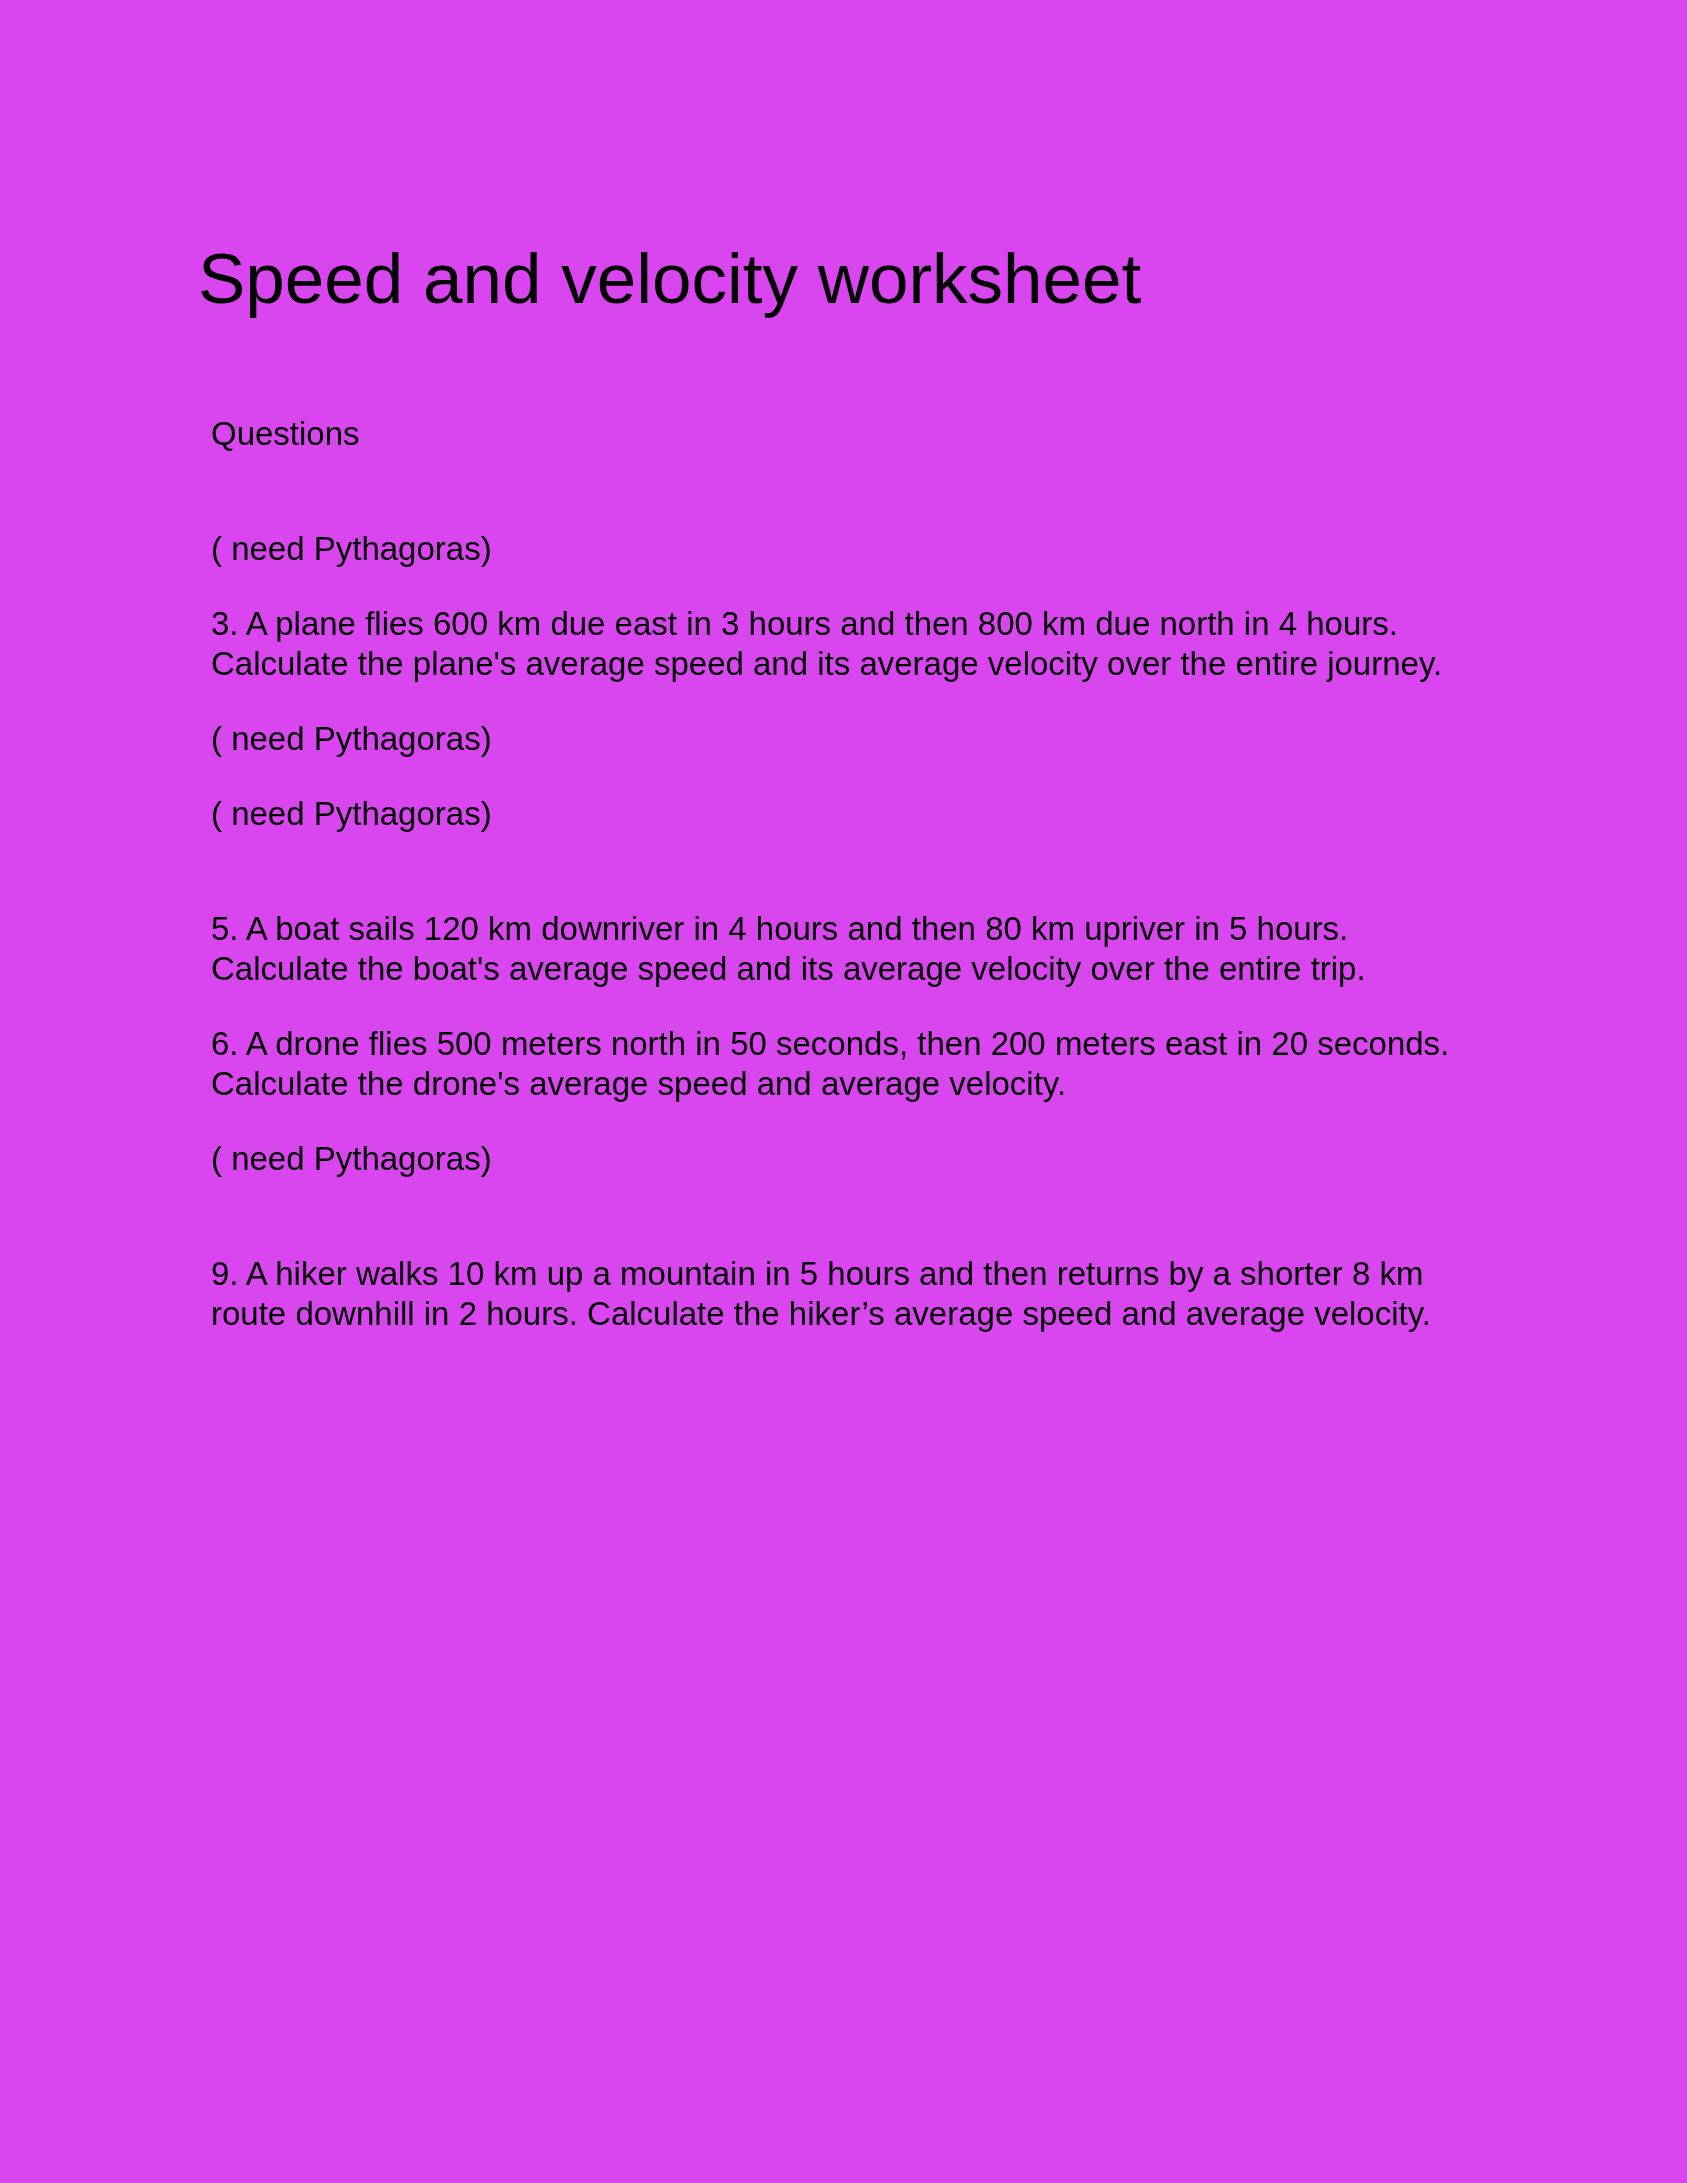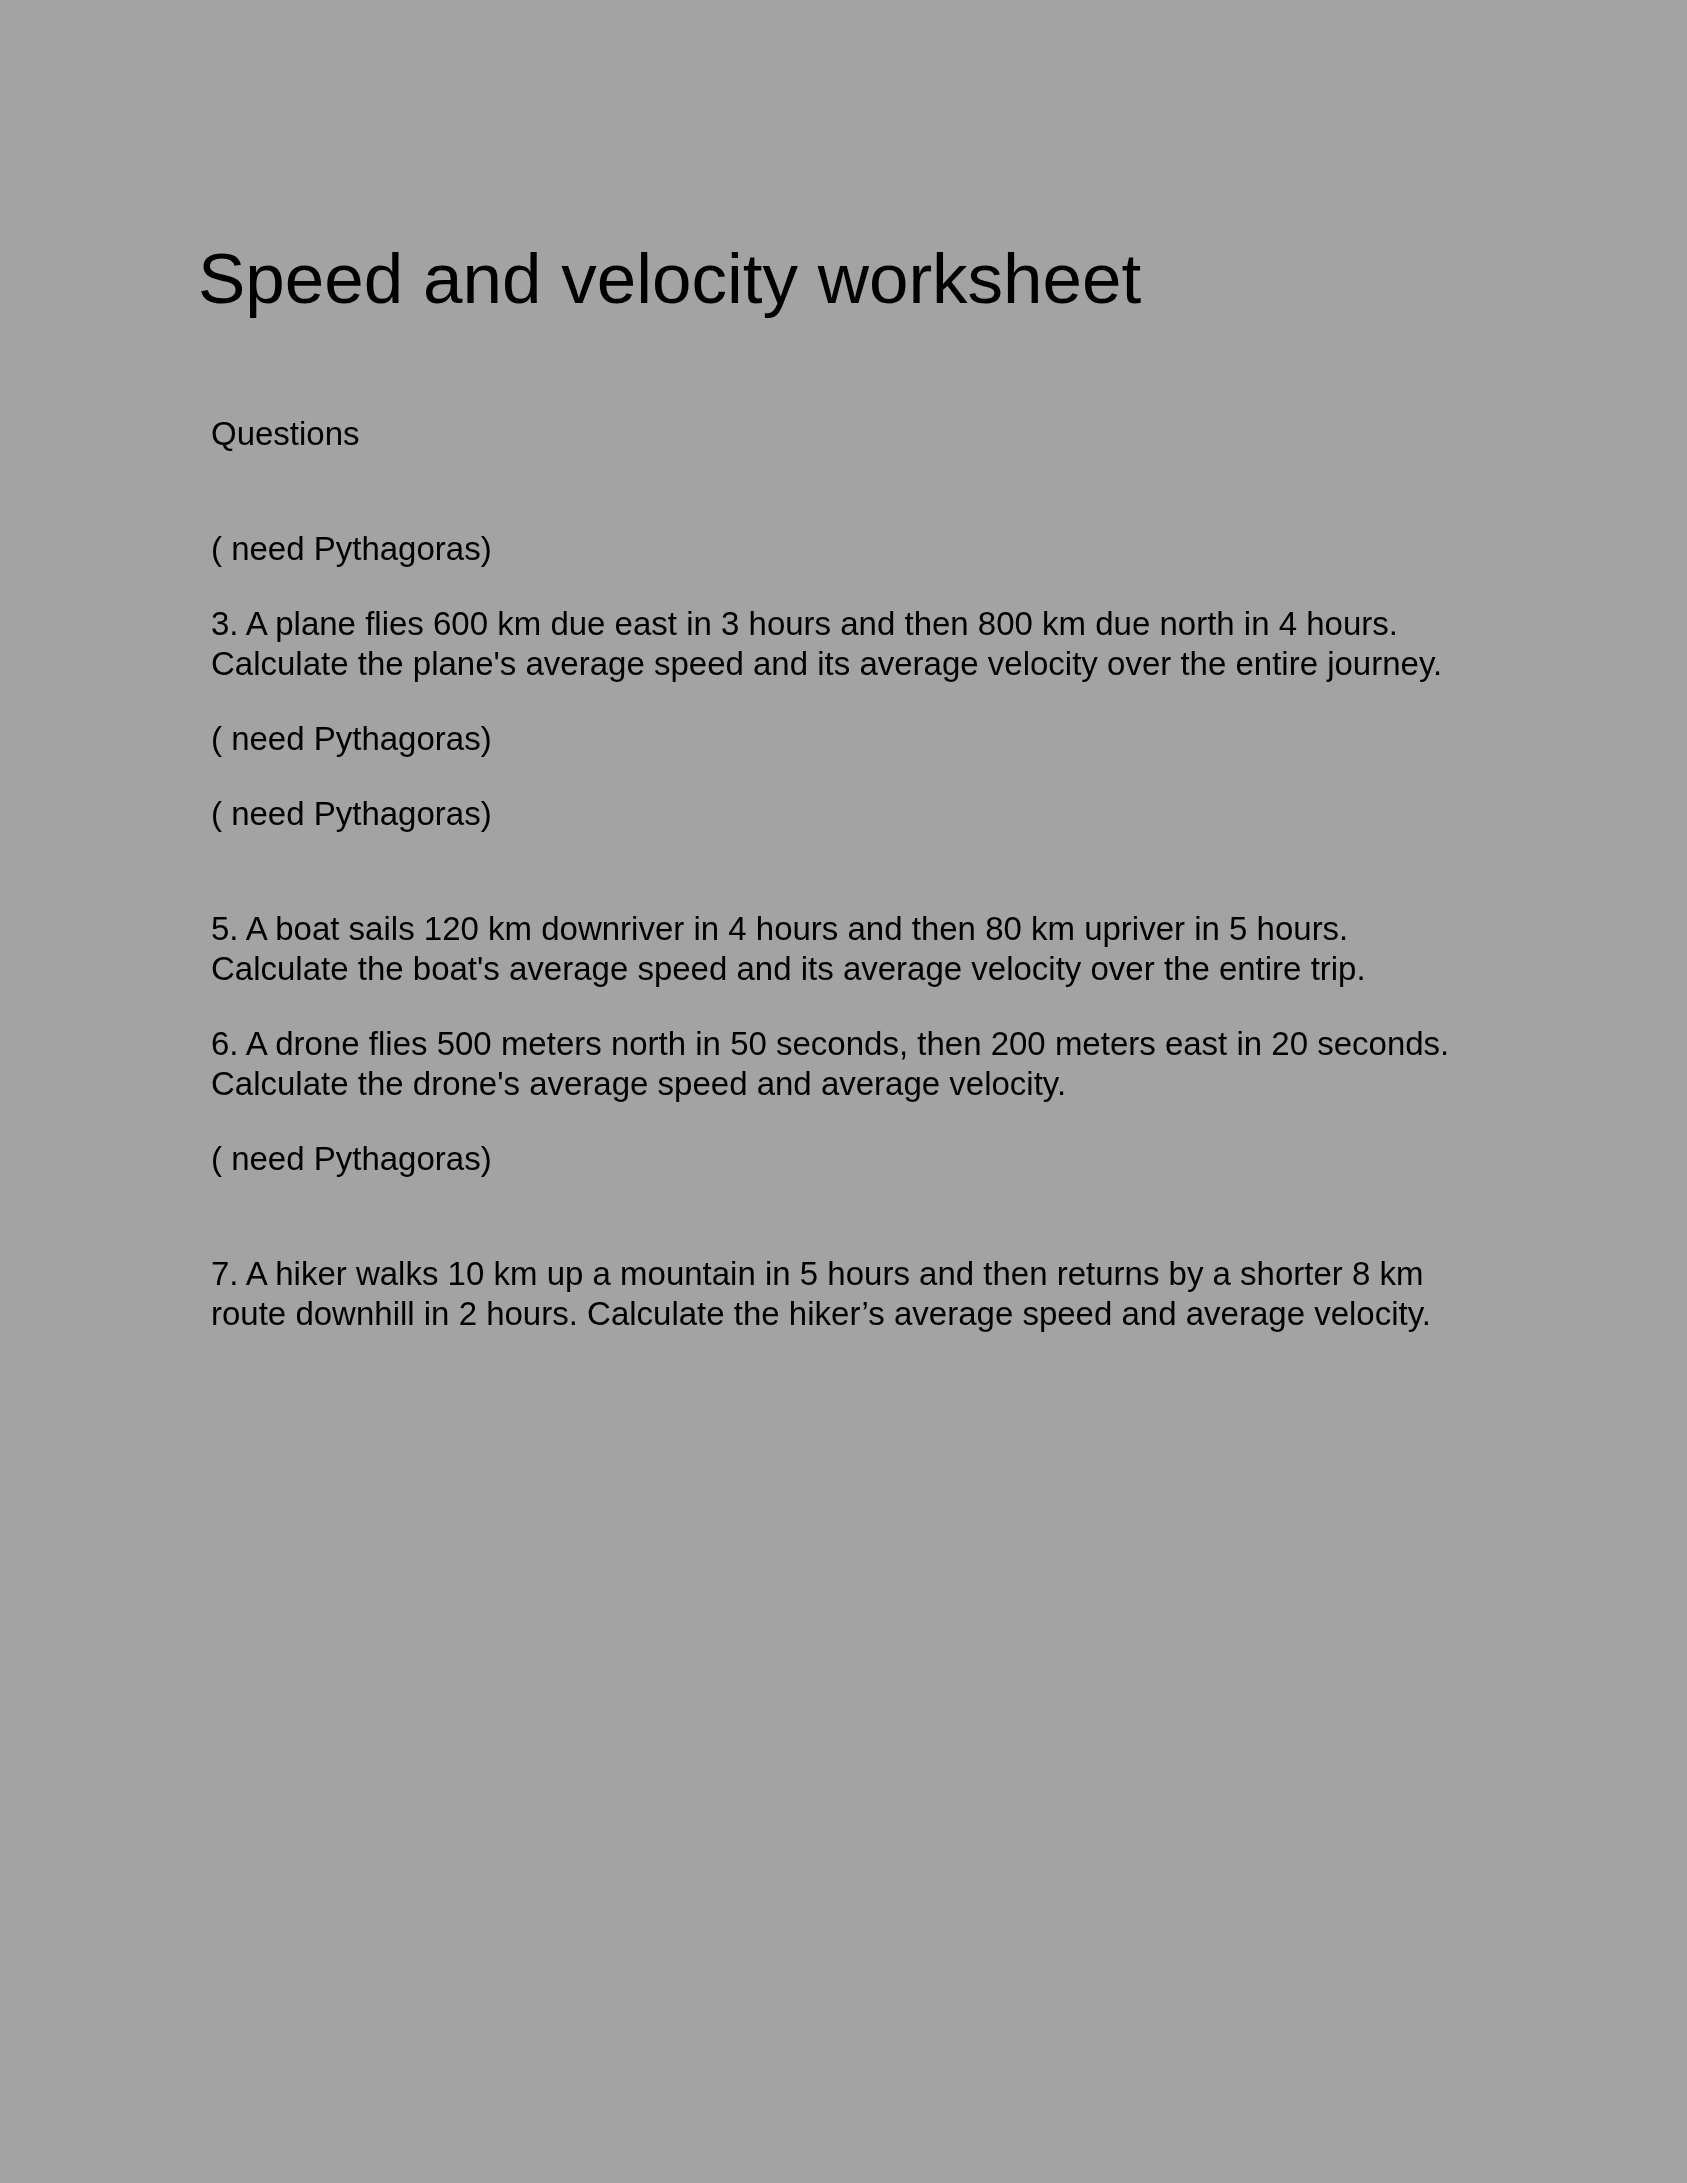--- a/index.html
+++ b/index.html
@@ -13,21 +13,21 @@
     position: relative;
     font-family: "Liberation Sans", sans-serif;
     color: #000000;
     -webkit-font-smoothing: antialiased;
   }
   .page {
     box-sizing: border-box;
     width: 1687px;
     height: 2183px;
     padding: 237px 198px 198px 198px;
-    background: #a3a3a3;
+    background: #d946ef;
     overflow: hidden;
   }
   .doc-title {
     font-size: 71px;
     font-weight: 400;
     line-height: 83px;
     margin: 0 0 94px 0;
     letter-spacing: 0;
   }
   .para {
@@ -59,16 +59,16 @@
 
 
   <p class="para">( need Pythagoras)</p>
 
   <p class="para gap-before">5. A boat sails 120 km downriver in 4 hours and then 80 km upriver in 5 hours. Calculate the boat's average speed and its average velocity over the entire trip.</p>
 
   <p class="para">6. A drone flies 500 meters north in 50 seconds, then 200 meters east in 20 seconds. Calculate the drone's average speed and average velocity.</p>
 
   <p class="para">( need Pythagoras)</p>
 
-  <p class="para gap-before">7. A hiker walks 10 km up a mountain in 5 hours and then returns by a shorter 8 km route downhill in 2 hours. Calculate the hiker’s average speed and average velocity.</p>
+  <p class="para gap-before">9. A hiker walks 10 km up a mountain in 5 hours and then returns by a shorter 8 km route downhill in 2 hours. Calculate the hiker’s average speed and average velocity.</p>
 
 </div>
 
 
 </body></html>

